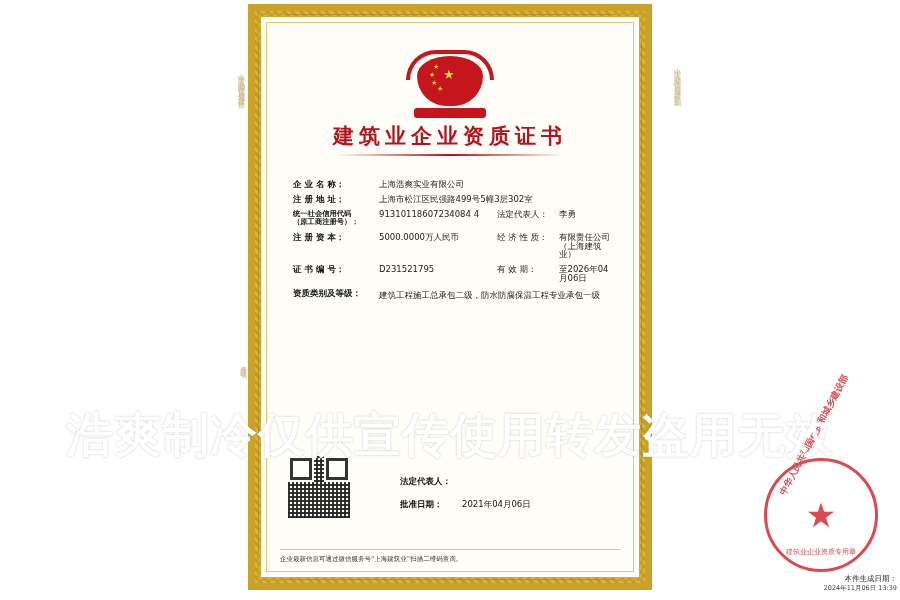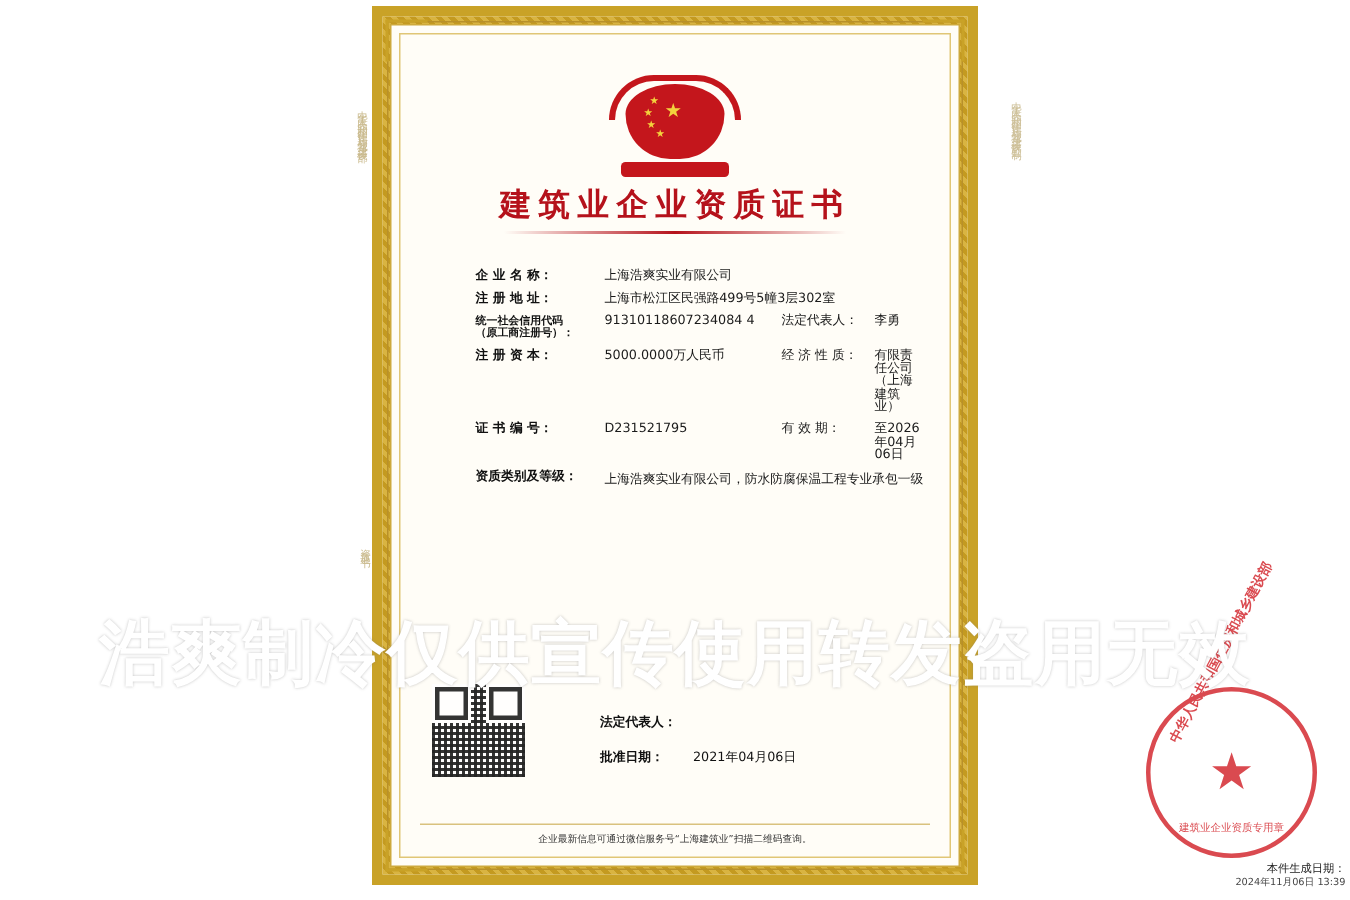--- a/index.html
+++ b/index.html
@@ -135,21 +135,21 @@
     left: 88px;
     right: 88px;
     top: 150px;
     height: 2px;
     background: linear-gradient(to right, rgba(181,18,27,0), #b5121b, rgba(181,18,27,0));
   }
 
   
   #fields {
     position: absolute;
-    left: 69px;
+    left: 45px;
     right: 36px;
     top: 176px;
     font-size: 8.5px;
     color: #1a1a1a;
     line-height: 1.0;
   }
   .frow {
     display: flex;
     align-items: flex-start;
     margin-bottom: 6.5px;
@@ -275,21 +275,21 @@
   }
 
   
   #footnote {
     position: absolute;
     left: 32px;
     right: 32px;
     bottom: 26px;
     border-top: 1px solid #d9c27e;
     padding-top: 5px;
-    text-align: center;
+    text-align: left;
     font-size: 6.5px;
     color: #333;
   }
 
   
   .side-text {
     position: absolute;
     writing-mode: vertical-rl;
     font-size: 7px;
     color: #c9b98c;
@@ -387,21 +387,21 @@
     <div class="frow">
       <div class="flabel">证 书 编 号：</div>
       <div class="fcol2-val">D231521795</div>
       <div class="fcol2-label">有 效 期：</div>
       <div class="fval-wide">至2026年04月06日</div>
     </div>
 
     <div class="frow">
       <div class="flabel">资质类别及等级：</div>
       <div class="fval qualtext">
-        <div>上海浩爽实业有限公司，防水防腐保温工程专业承包一级</div>
+        <div>建筑工程施工总承包二级，防水防腐保温工程专业承包一级</div>
       </div>
     </div>
 
   </div>
 
   <div id="qr"></div>
 
   <div id="issuer">
     <div class="irow">
       <div class="ilabel">法定代表人：</div>

